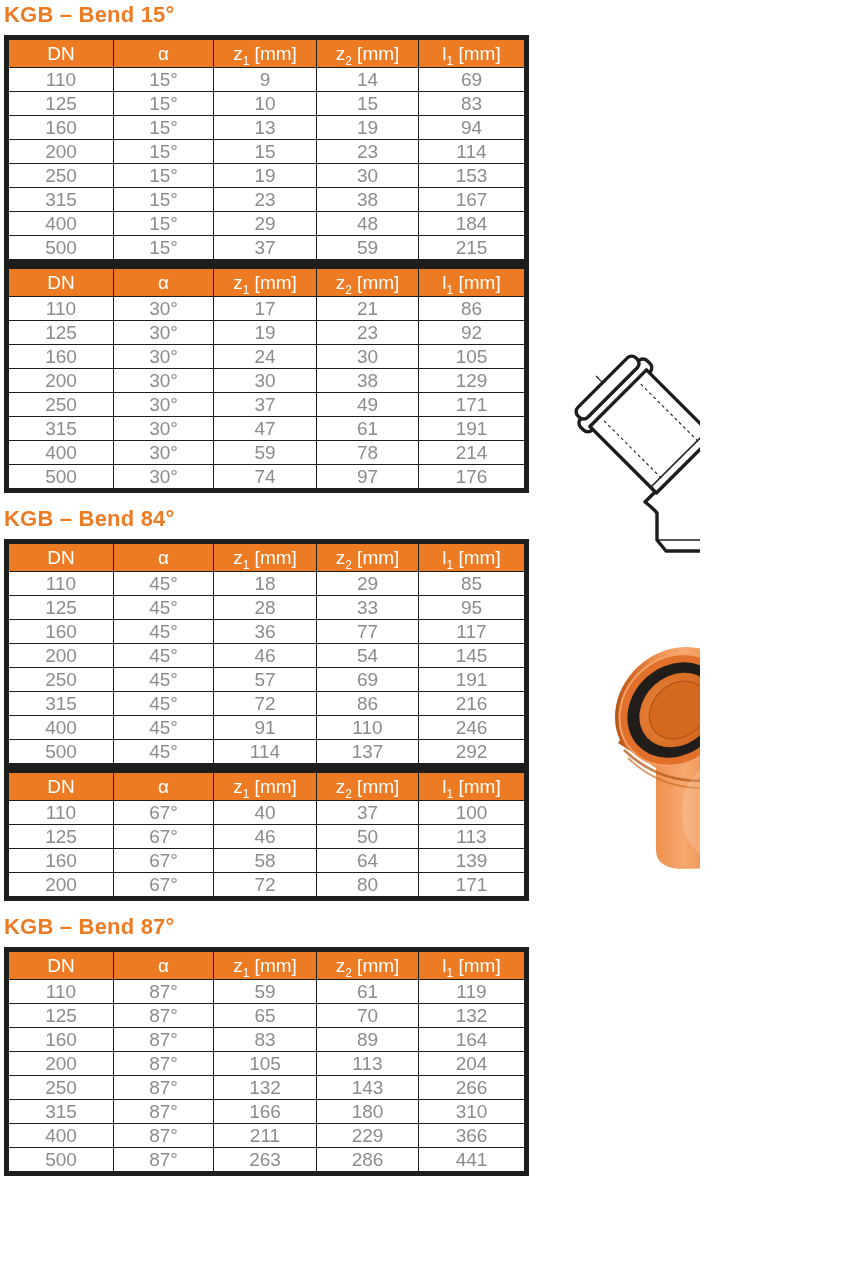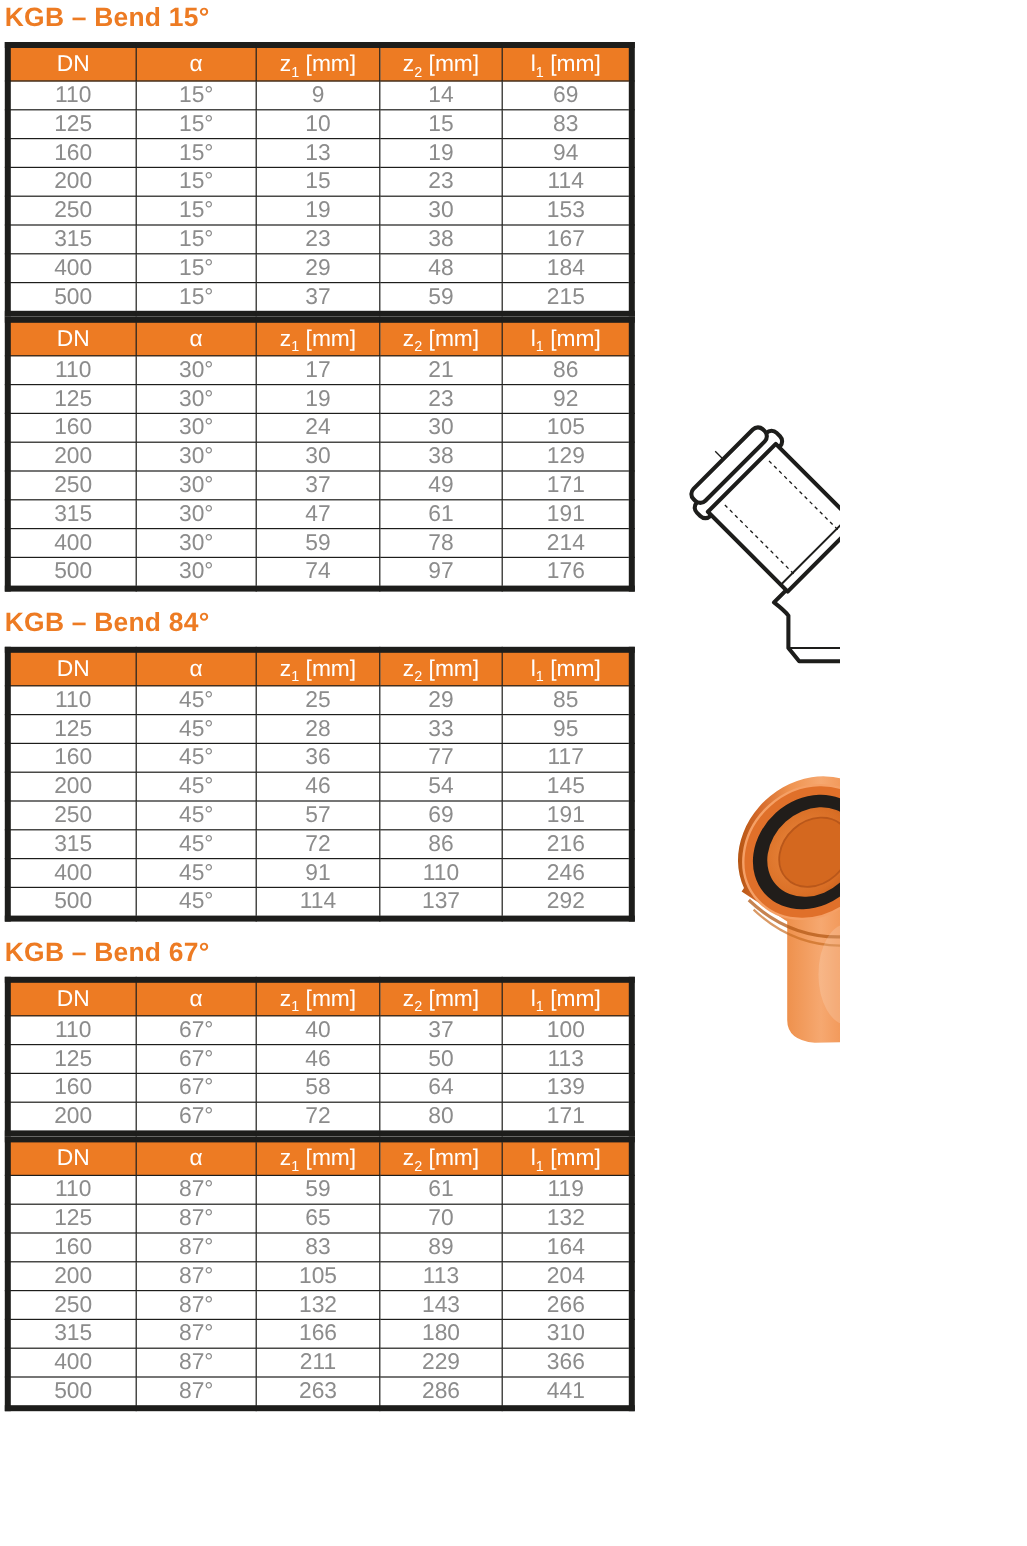--- a/index.html
+++ b/index.html
@@ -220,21 +220,21 @@
               <th><span>α</span></th>
               <th><span>z</span><sub>1</sub><span>&nbsp;[mm]</span></th>
               <th><span>z</span><sub>2</sub><span>&nbsp;[mm]</span></th>
               <th><span>l</span><sub>1</sub><span>&nbsp;[mm]</span></th>
             </tr>
           </thead>
         <tbody>
             <tr>
               <td>110</td>
               <td>45°</td>
-              <td>25</td>
+              <td>18</td>
               <td>29</td>
               <td>85</td>
             </tr>
             <tr>
               <td>125</td>
               <td>45°</td>
               <td>28</td>
               <td>33</td>
               <td>95</td>
             </tr>
@@ -278,21 +278,20 @@
               <td>45°</td>
               <td>114</td>
               <td>137</td>
               <td>292</td>
             </tr>
           </tbody>
       </table>
     </section>
 
     <section class="block">
-      <h2 class="title">KGB – Bend 67°</h2>
       <table class="dim-table">
         <colgroup>
             <col style="width:107px">
             <col style="width:100px">
             <col style="width:103px">
             <col style="width:102px">
             <col style="width:108px">
           </colgroup>
         <thead>
             <tr>
@@ -330,20 +329,21 @@
               <td>67°</td>
               <td>72</td>
               <td>80</td>
               <td>171</td>
             </tr>
           </tbody>
       </table>
     </section>
 
     <section class="block">
+      <h2 class="title">KGB – Bend 87°</h2>
       <table class="dim-table">
         <colgroup>
             <col style="width:107px">
             <col style="width:100px">
             <col style="width:103px">
             <col style="width:102px">
             <col style="width:108px">
           </colgroup>
         <thead>
             <tr>

